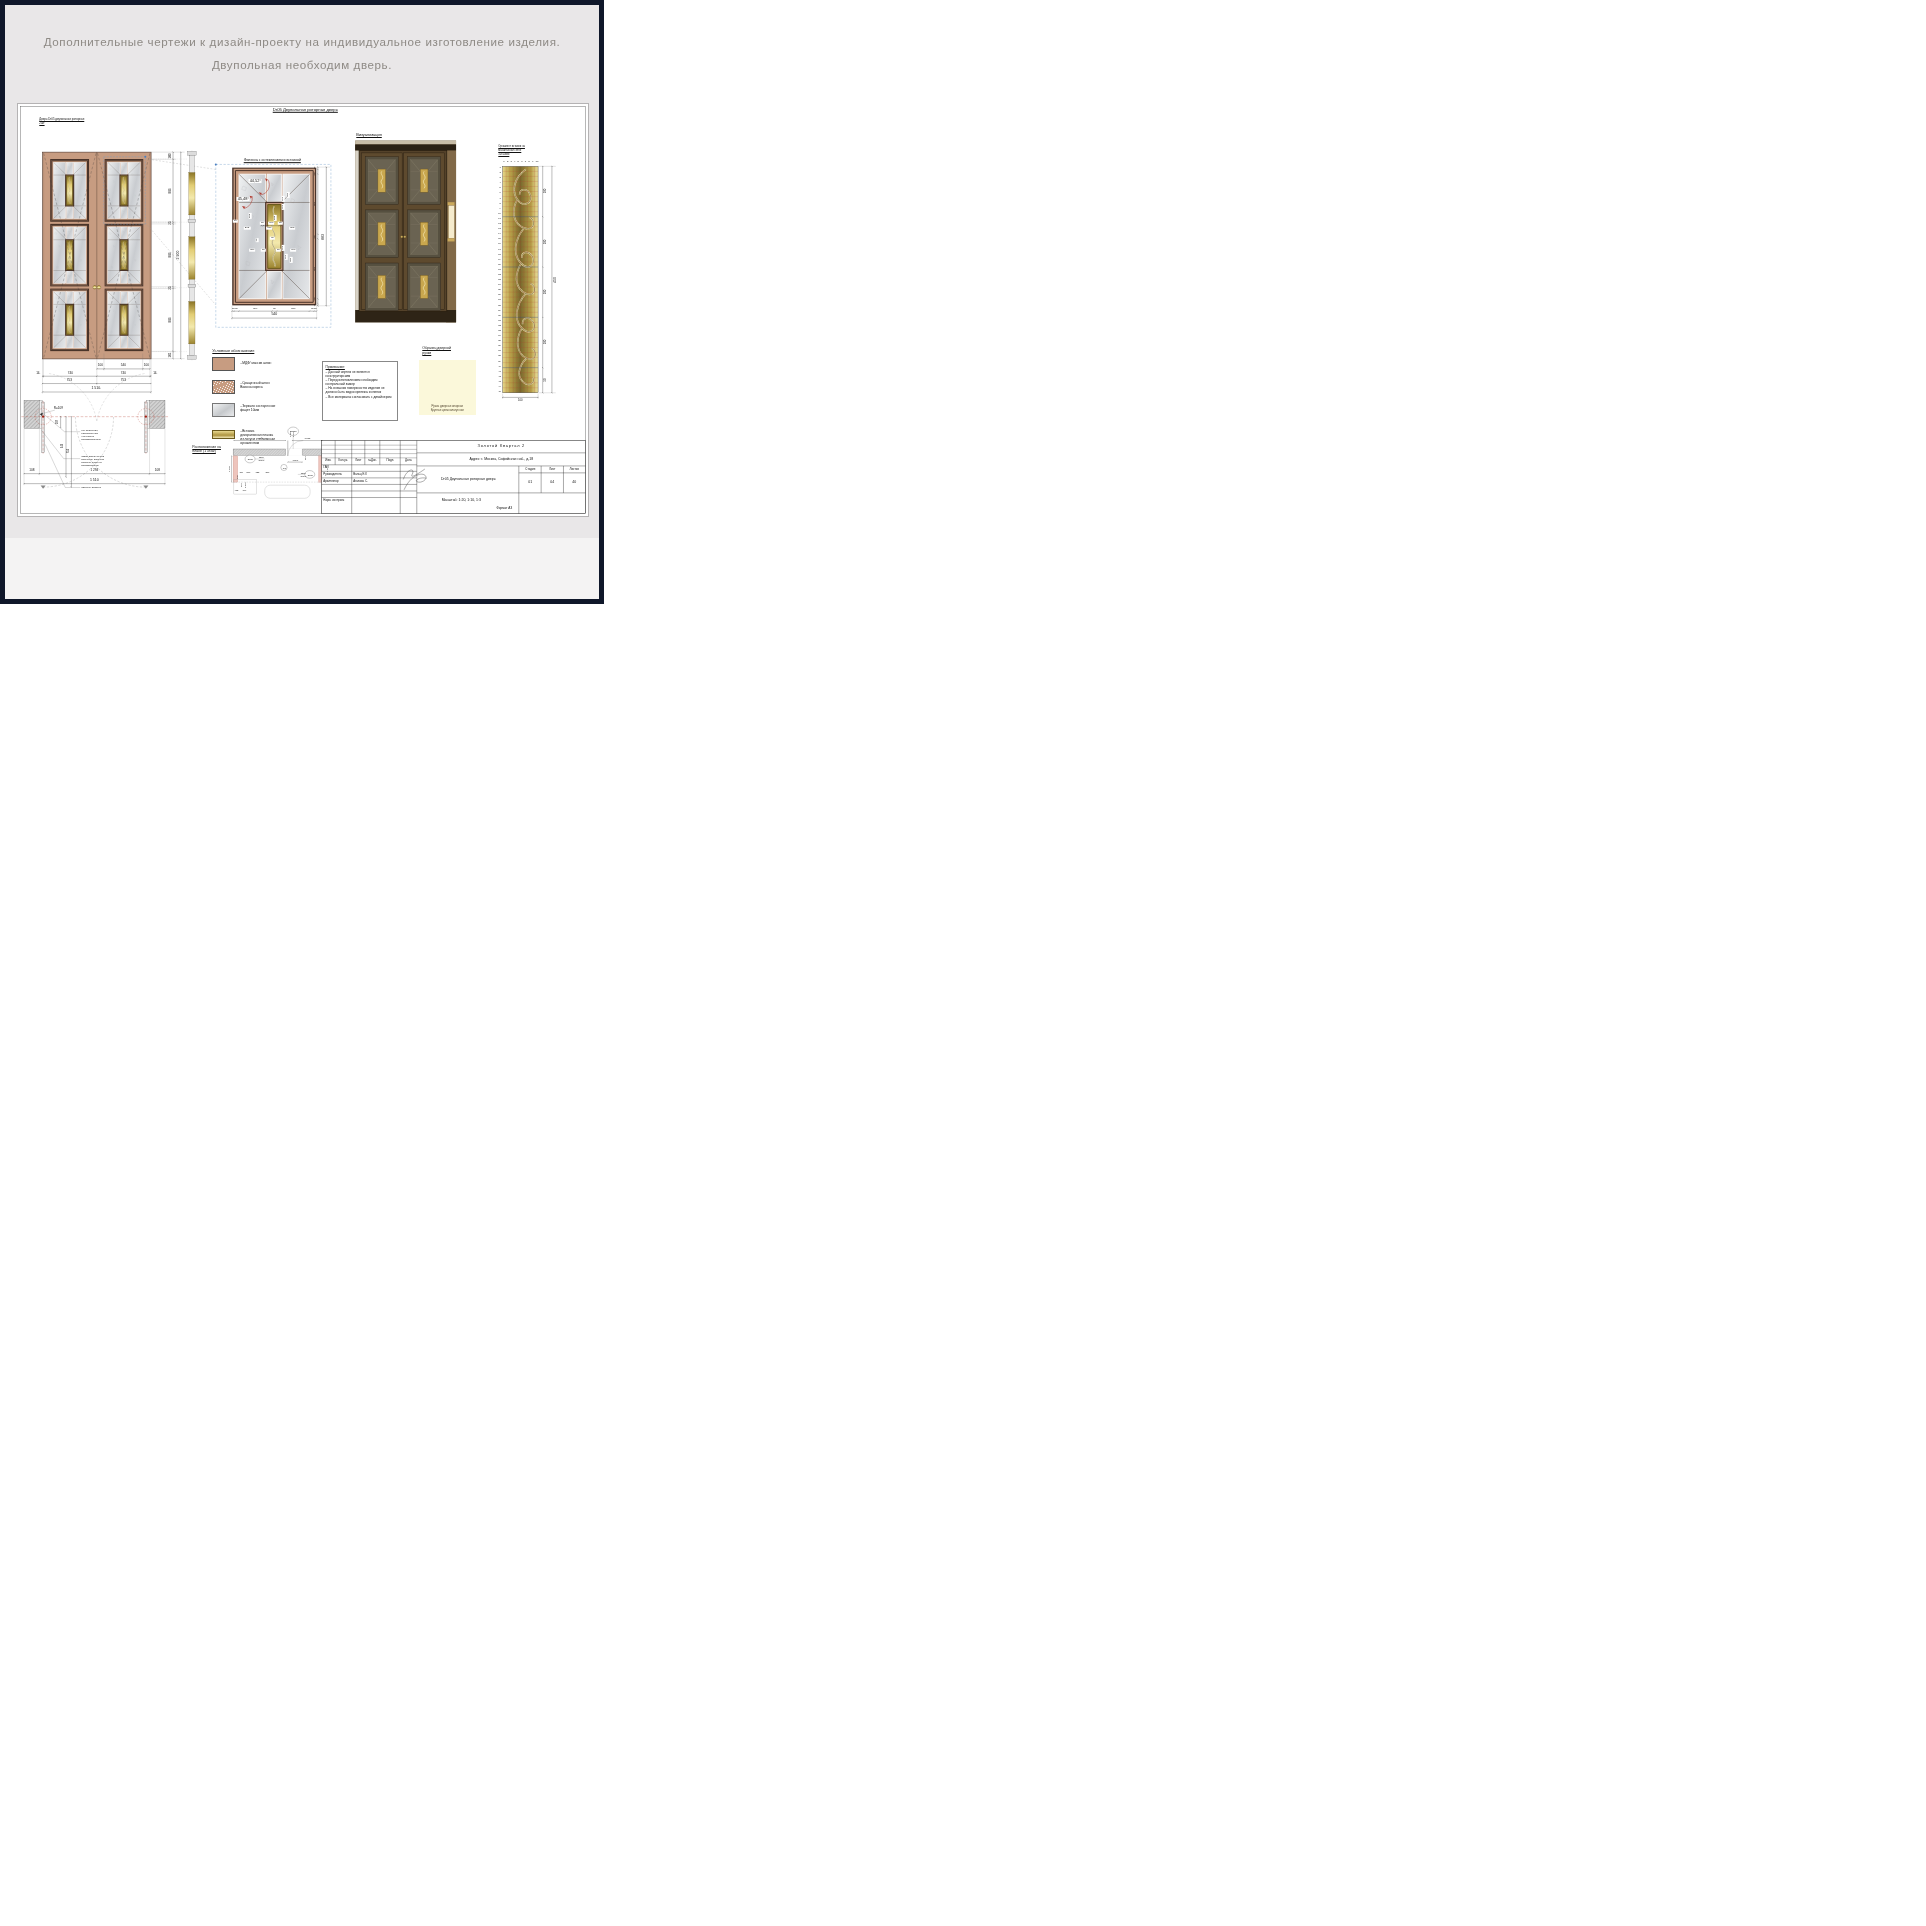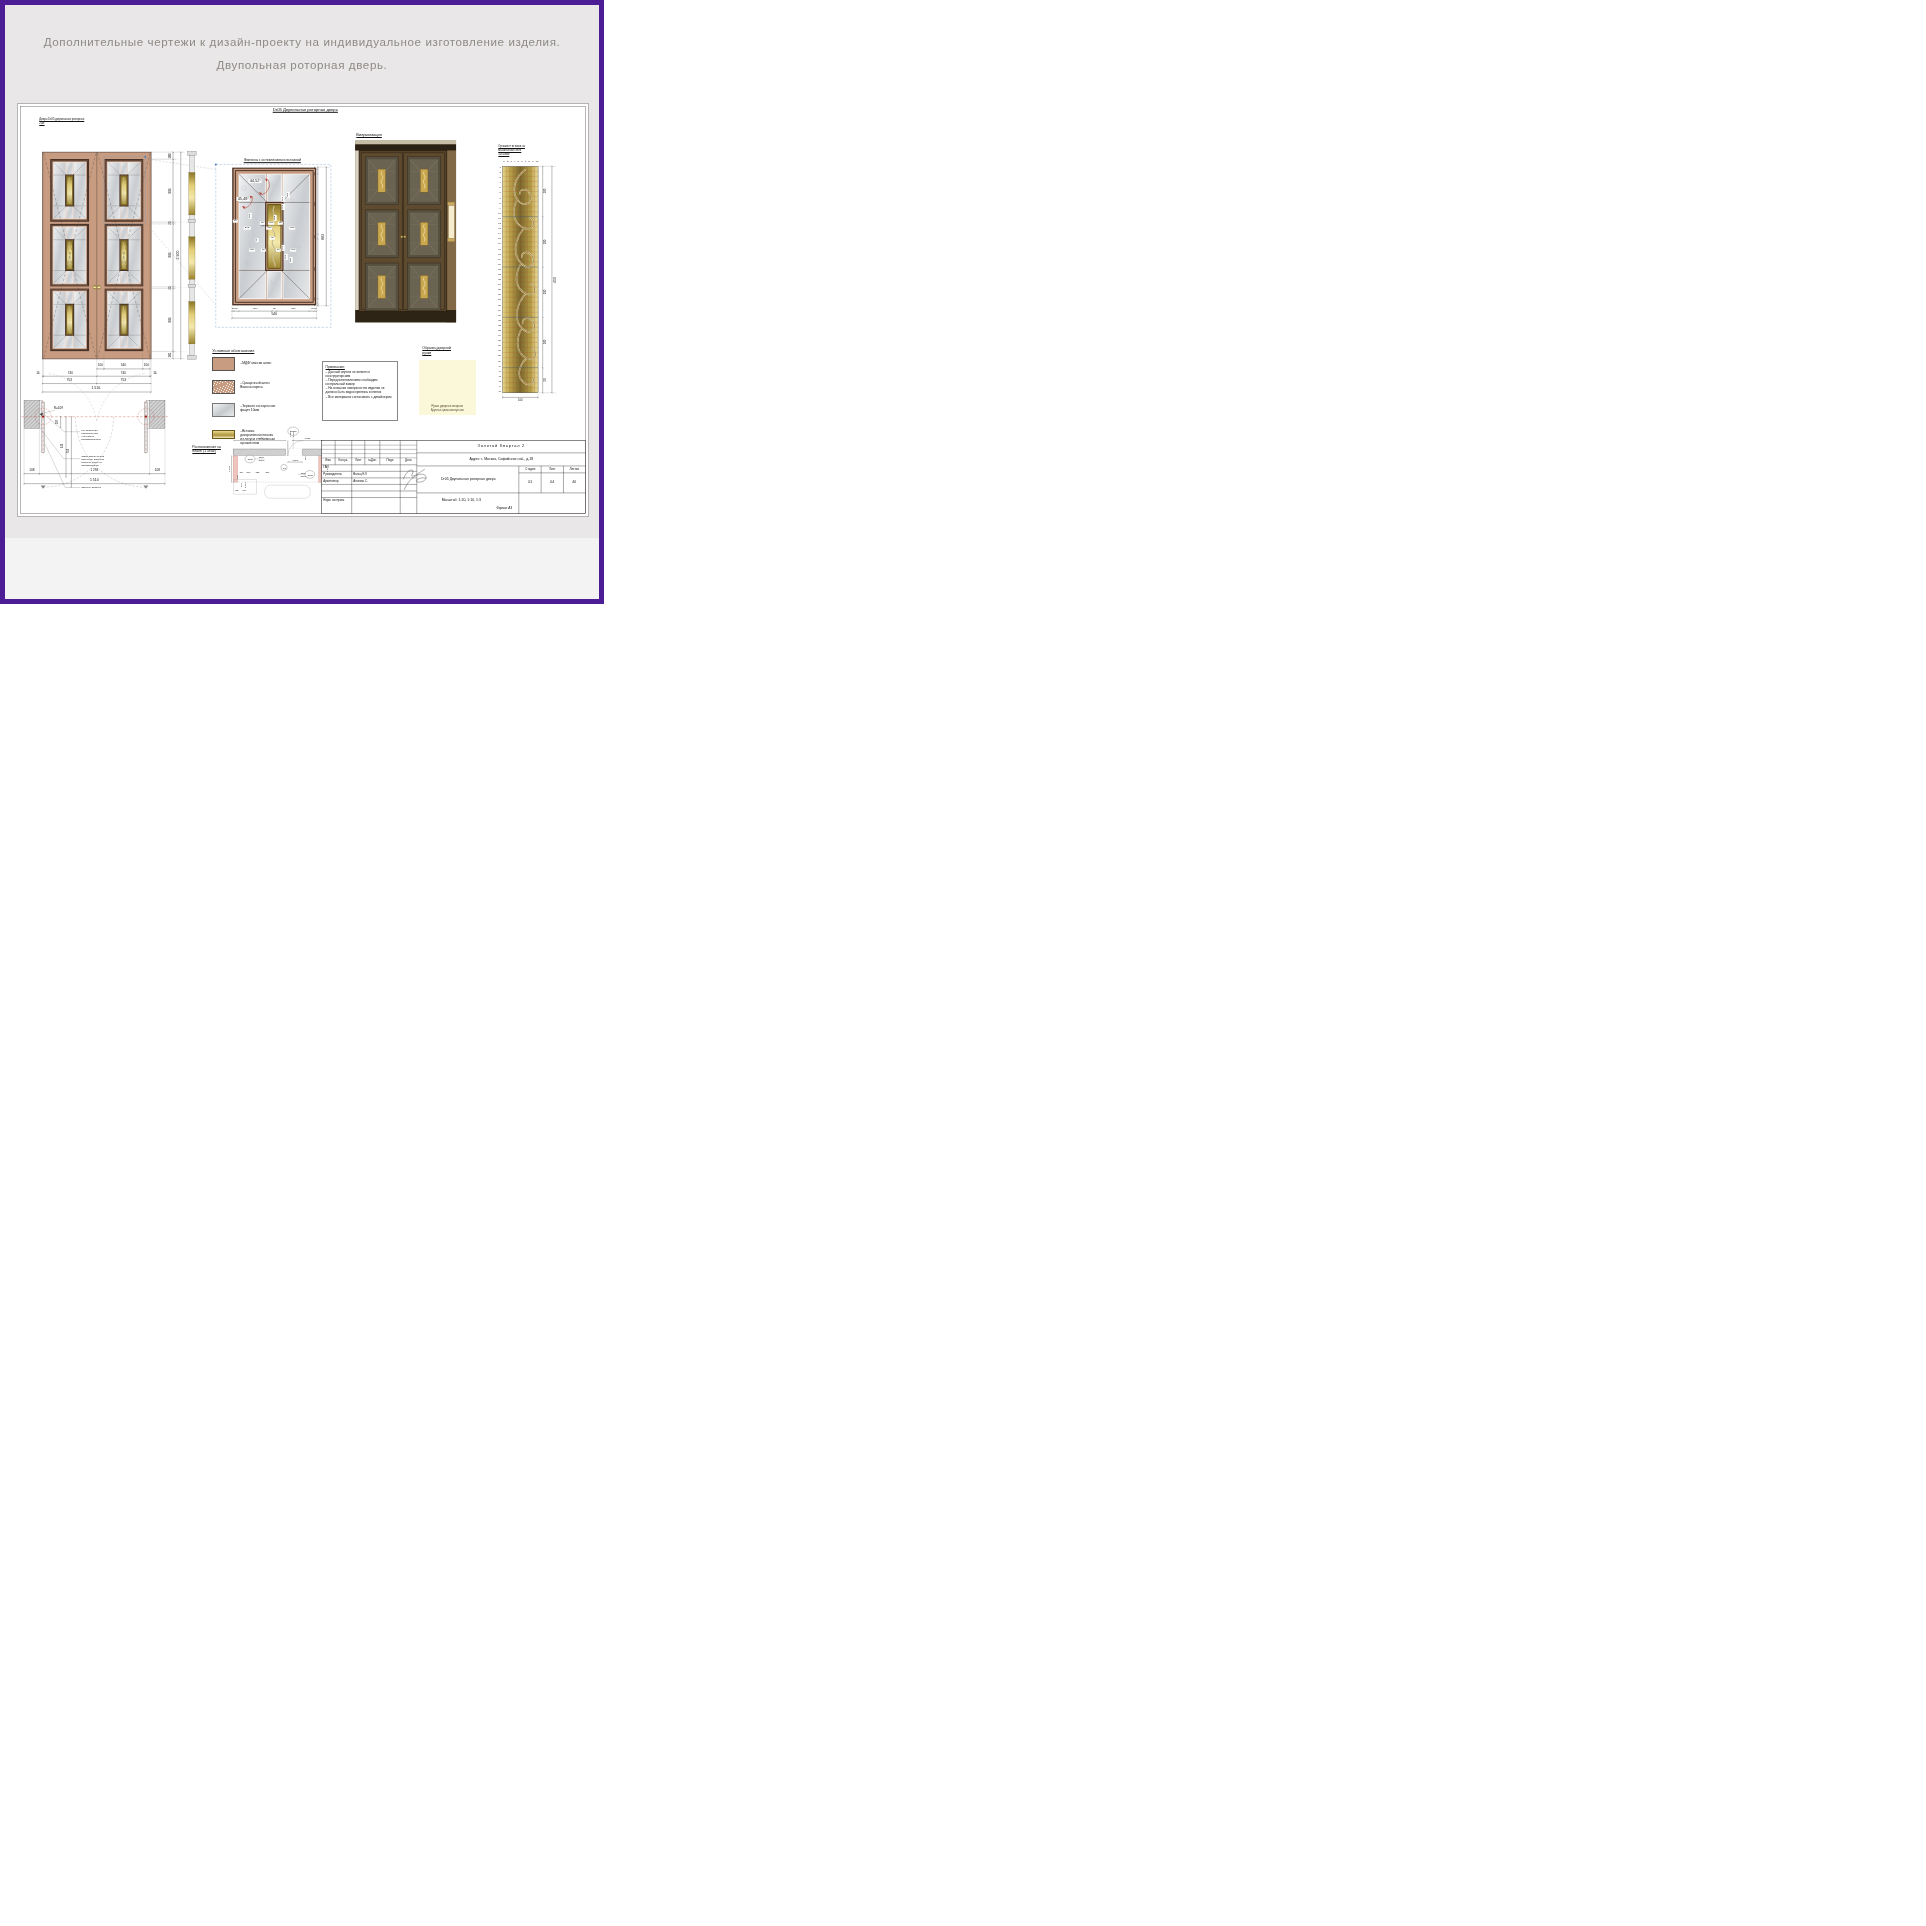--- a/index.html
+++ b/index.html
@@ -1,16 +1,16 @@
 <!DOCTYPE html>
 <html style="font-size:6.2px"><head>
 <meta charset="utf-8">
 <style>
   html,body{margin:0;padding:0;background:#fff;font-family:"Liberation Sans",sans-serif;}
-  #stage{position:relative;width:604px;height:604px;background:#4c1d95;overflow:hidden;}
+  #stage{position:relative;width:604px;height:604px;background:#0f172a;overflow:hidden;}
   #panelbg{position:absolute;left:5.4px;top:5.4px;right:5.4px;bottom:5.4px;background:#e9e7e8;}
   #bandlight{position:absolute;left:5.4px;right:5.4px;top:538px;bottom:5.4px;background:#f4f3f3;}
   .hline{position:absolute;width:100%;text-align:center;color:#8e8a85;letter-spacing:0.6px;font-size:11.6px;}
   #sheet{position:absolute;left:17.3px;top:103px;width:570px;height:412px;background:#fff;border:0.4px solid #b5b3b4;}
   #sheet svg.ovl{position:absolute;left:0;top:0;}
   .dim{position:absolute;transform:translate(-50%,-50%);font-size:3.1px;line-height:1.05;color:#111;white-space:nowrap;}
   .dim.v{transform:translate(-50%,-50%) rotate(-90deg);}
   .dim.box{background:#fff;padding:0 0.8px;}
   .lbl{position:absolute;font-size:3.1px;line-height:1.2;color:#111;}
   .t6{font-size:2.3px}.t65{font-size:2.5px}.t7{font-size:2.7px}.t75{font-size:2.9px}.t9{font-size:3.5px}.t10{font-size:3.9px}.t11{font-size:4.2px}
@@ -23,21 +23,21 @@
   .rowcol{position:absolute;display:flex;flex-direction:column;justify-content:space-between;color:#111;text-align:right;}
   .rowcol span{font-size:2.3px;line-height:1;}
 </style>
 </head>
 <body>
 
 <div id="stage">
   <div id="panelbg"></div>
   <div id="bandlight"></div>
   <div class="hline" style="top:35px;">Дополнительные чертежи к дизайн-проекту на индивидуальное изготовление изделия.</div>
-  <div class="hline" style="top:58px;">Двупольная роторная дверь.</div>
+  <div class="hline" style="top:58px;">Двупольная необходим дверь.</div>
 
   <div id="sheet">
 
     <svg class="ovl" width="570" height="412" viewBox="0 0 1479 1070">
       <defs>
         <linearGradient id="mir" x1="0" y1="0" x2="1" y2="1">
           <stop offset="0" stop-color="#eff1f2"></stop>
             <stop offset=".5" stop-color="#c9ccd0"></stop>
             <stop offset="1" stop-color="#e6e8ea"></stop>
         </linearGradient>

